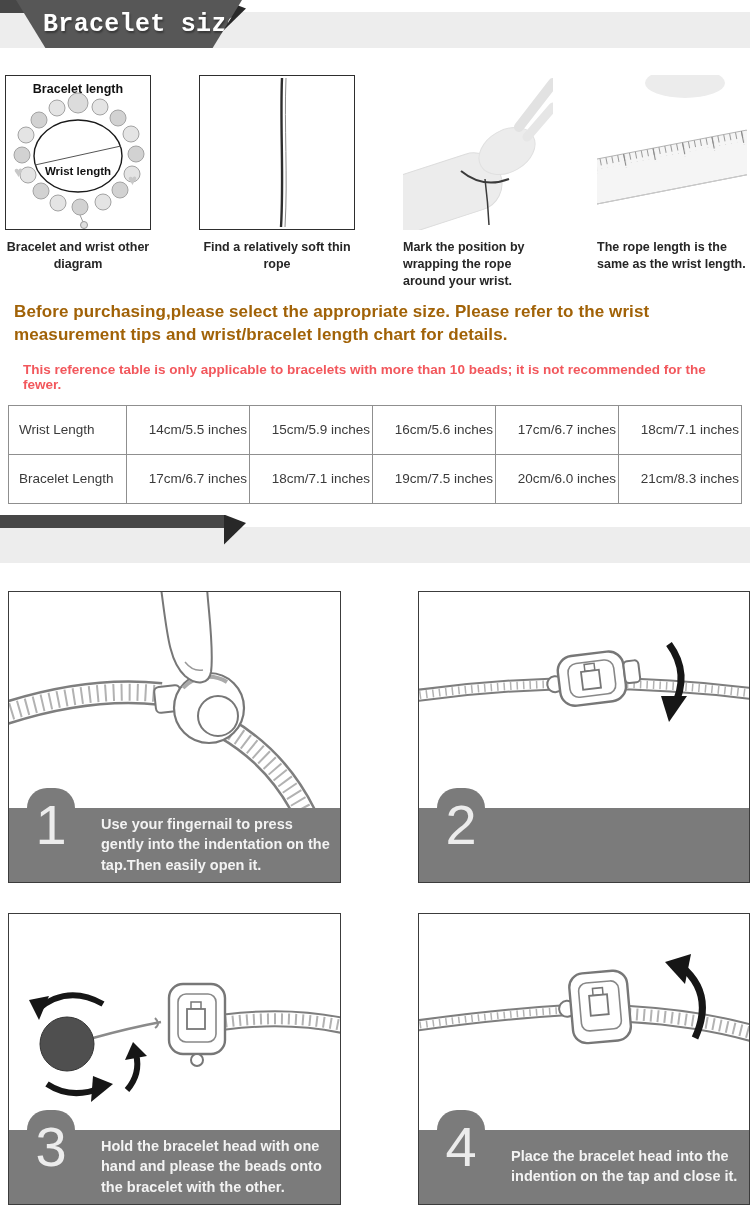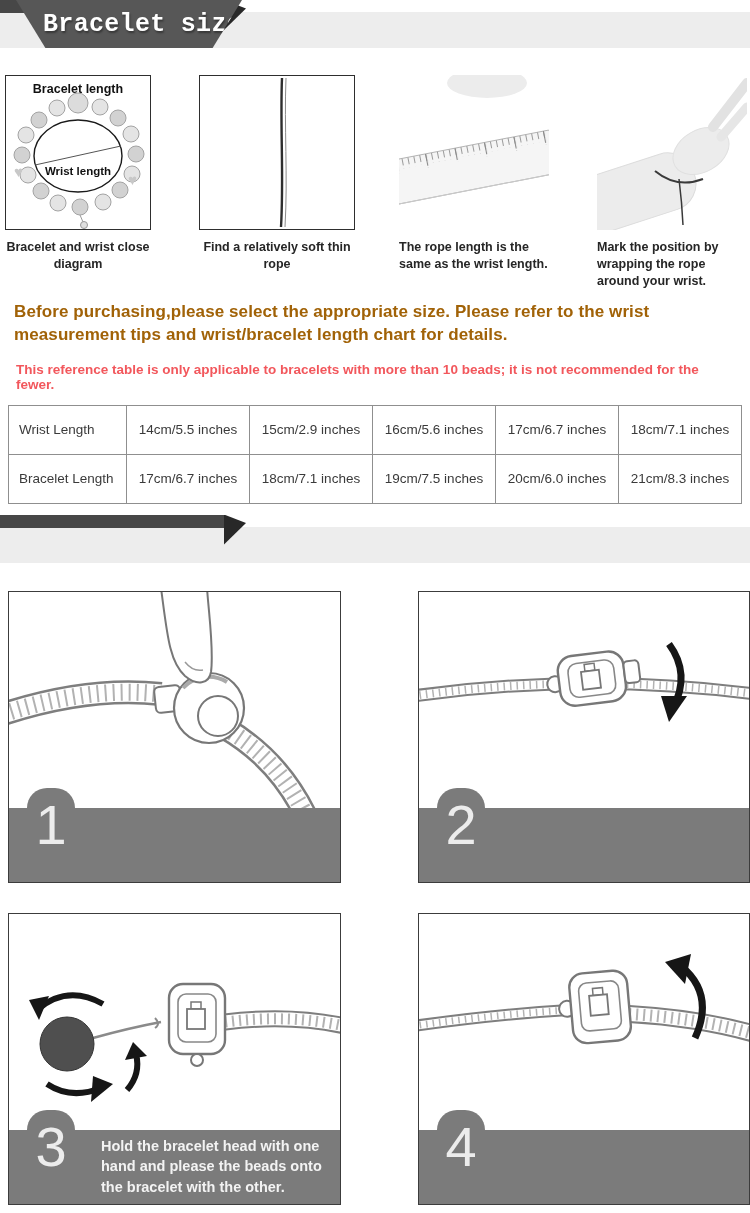--- a/index.html
+++ b/index.html
@@ -27,26 +27,26 @@
   .m-col.c1{ width:146px; } .m-col.c2{ width:156px; margin-left:48px;} .m-col.c3{ width:150px; margin-left:48px;} .m-col.c4{ width:150px; margin-left:44px;}
   .m-img { width:100%; height:155px; background:#fff; }
   .m-img.boxed { border:1px solid #2e2e2e; }
   .m-cap { margin-top:9px; font-size:12.5px; font-weight:bold; color:#262626; line-height:1.35; }
   .m-cap.center { text-align:center; }
   .m-cap.left   { text-align:left; width:100%; }
   .m-cap.wide   { width:176px; }
 
   
   .intro  { margin:10px 14px 0 14px; font-size:17px; font-weight:bold; color:#a16207; line-height:1.38; letter-spacing:.1px; }
-  .notice { margin:15px 14px 0 16px; font-size:13.5px; font-weight:bold; color:#f2575c; }
+  .notice { margin:15px 14px 0 23px; font-size:13.5px; font-weight:bold; color:#f2575c; }
 
   
   table.size { border-collapse:collapse; table-layout:fixed; width:734px; margin:13px 8px 0 8px; }
   table.size td { border:1px solid #8f8f8f; height:49px; font-size:13.5px; color:#3a3a3a;
-                  text-align:center; padding:2px; font-weight:normal; }
+                  text-align:right; padding:2px; font-weight:normal; }
   table.size td.rowlabel { width:118px; text-align:left; padding-left:10px; }
 
   
   .steps { display:grid; grid-template-columns:333px 332px; column-gap:77px; row-gap:30px;
            margin:26px 0 0 8px; }
   .panel { position:relative; height:292px; border:1px solid #3c3c3c; background:#fff; overflow:hidden; }
   .panel svg.illus { display:block; }
   .cap  { position:absolute; left:0; right:0; bottom:0; height:74px; background:#7b7b7b; }
   .cap .bump { position:absolute; top:-20px; left:18px; width:48px; height:20px;
                border-radius:24px 24px 0 0; background:#7b7b7b; }
@@ -93,31 +93,47 @@
         <text x="8" y="101" font-size="15" fill="#c8c8c8">♥</text>
         <text x="122" y="109" font-size="15" fill="#c8c8c8">♥</text>
         <line x1="74" y1="139" x2="77" y2="146" stroke="#9a9a9a"></line>
         <circle cx="78" cy="149" r="3.5" fill="#e0e0e0" stroke="#9a9a9a"></circle>
         <ellipse cx="72" cy="80" rx="44" ry="36" fill="none" stroke="#1a1a1a" stroke-width="1.4"></ellipse>
         <line x1="29" y1="89" x2="115" y2="70" stroke="#555" stroke-width="1"></line>
         <text x="72" y="17" text-anchor="middle" font-size="12.5" font-weight="bold" fill="#111">Bracelet length</text>
         <text x="72" y="99" text-anchor="middle" font-size="11.5" font-weight="bold" fill="#111">Wrist length</text>
       </svg>
     </div>
-    <div class="m-cap center">Bracelet and wrist close diagram</div>
+    <div class="m-cap center">Bracelet and wrist other diagram</div>
   </div>
 
   <div class="m-col c2">
     <div class="m-img boxed">
       <svg class="illus" width="154" height="153" viewBox="0 0 154 153">
         <path d="M82 2 C 80 50 84 100 81 151" fill="none" stroke="#2e2e2e" stroke-width="2.4"></path>
         <path d="M86 2 C 84 50 88 100 85 151" fill="none" stroke="#8a8a8a" stroke-width="1"></path>
       </svg>
     </div>
     <div class="m-cap center wide">Find a relatively soft thin rope</div>
+  </div>
+
+  <div class="m-col c3">
+    <div class="m-img">
+      <svg class="illus" width="150" height="155" viewBox="0 0 150 155">
+        <g transform="rotate(-18 40 117)">
+          <rect x="-30" y="88" width="130" height="58" rx="27" fill="#ececec" stroke="#dcdcdc"></rect>
+        </g>
+        <ellipse cx="104" cy="76" rx="30" ry="21" transform="rotate(-30 104 76)" fill="#ececec" stroke="#e0e0e0"></ellipse>
+        <line x1="150" y1="8" x2="116" y2="52" stroke="#e2e2e2" stroke-width="10" stroke-linecap="round"></line>
+        <line x1="150" y1="32" x2="124" y2="62" stroke="#e6e6e6" stroke-width="9" stroke-linecap="round"></line>
+        <path d="M58 96 q 22 18 48 8" fill="none" stroke="#3a3a3a" stroke-width="2"></path>
+        <path d="M82 104 q 3 24 4 46" fill="none" stroke="#3a3a3a" stroke-width="1.5"></path>
+      </svg>
+    </div>
+    <div class="m-cap left">Mark the position by wrapping the rope around your wrist.</div>
   </div>
 
   <div class="m-col c4">
     <div class="m-img">
       <svg class="illus" width="150" height="155" viewBox="0 0 150 155">
         <defs>
           <pattern id="ticksS" width="6" height="10" patternUnits="userSpaceOnUse">
             <path d="M0.5 0 V7" stroke="#9a9a9a" stroke-width="1"></path>
           </pattern>
           <pattern id="ticksL" width="30" height="14" patternUnits="userSpaceOnUse">
@@ -128,47 +144,31 @@
         <g transform="rotate(-11 75 95)">
           <rect x="-30" y="70" width="215" height="44" fill="#f5f5f5" stroke="#b3b3b3"></rect>
           <rect x="-30" y="70" width="215" height="10" fill="url(#ticksS)"></rect>
           <rect x="-30" y="70" width="215" height="14" fill="url(#ticksL)"></rect>
           <line x1="-30" y1="114" x2="185" y2="114" stroke="#c9c9c9"></line>
         </g>
       </svg>
     </div>
     <div class="m-cap left">The rope length is the same as the wrist length.</div>
   </div>
-
-  <div class="m-col c3">
-    <div class="m-img">
-      <svg class="illus" width="150" height="155" viewBox="0 0 150 155">
-        <g transform="rotate(-18 40 117)">
-          <rect x="-30" y="88" width="130" height="58" rx="27" fill="#ececec" stroke="#dcdcdc"></rect>
-        </g>
-        <ellipse cx="104" cy="76" rx="30" ry="21" transform="rotate(-30 104 76)" fill="#ececec" stroke="#e0e0e0"></ellipse>
-        <line x1="150" y1="8" x2="116" y2="52" stroke="#e2e2e2" stroke-width="10" stroke-linecap="round"></line>
-        <line x1="150" y1="32" x2="124" y2="62" stroke="#e6e6e6" stroke-width="9" stroke-linecap="round"></line>
-        <path d="M58 96 q 22 18 48 8" fill="none" stroke="#3a3a3a" stroke-width="2"></path>
-        <path d="M82 104 q 3 24 4 46" fill="none" stroke="#3a3a3a" stroke-width="1.5"></path>
-      </svg>
-    </div>
-    <div class="m-cap left">Mark the position by wrapping the rope around your wrist.</div>
-  </div>
 </div>
 
 <p class="intro">Before purchasing,please select the appropriate size. Please refer to the wrist measurement tips and wrist/bracelet length chart for details.</p>
 <p class="notice">This reference table is only applicable to bracelets with more than 10 beads; it is not recommended for the fewer.</p>
 
 <table class="size">
   <tbody>
     <tr>
       <td class="rowlabel">Wrist Length</td>
       <td>14cm/5.5 inches</td>
-      <td>15cm/2.9 inches</td>
+      <td>15cm/5.9 inches</td>
       <td>16cm/5.6 inches</td>
       <td>17cm/6.7 inches</td>
       <td>18cm/7.1 inches</td>
     </tr>
     <tr>
       <td class="rowlabel">Bracelet Length</td>
       <td>17cm/6.7 inches</td>
       <td>18cm/7.1 inches</td>
       <td>19cm/7.5 inches</td>
       <td>20cm/6.0 inches</td>
@@ -196,20 +196,21 @@
       <rect x="146" y="94" width="26" height="26" rx="5" transform="rotate(-6 159 107)" fill="#fff" stroke="#777" stroke-width="2"></rect>
       <circle cx="200" cy="116" r="35" fill="#fff" stroke="#777" stroke-width="2.2"></circle>
       <circle cx="209" cy="124" r="20" fill="#fff" stroke="#777" stroke-width="2"></circle>
       <path d="M174 96 a35 35 0 0 1 44 -6" fill="none" stroke="#aaa" stroke-width="4"></path>
       <path d="M152 -4 C158 40 160 70 176 84 C188 94 200 92 202 80 C205 58 200 24 198 -4 Z" fill="#fff" stroke="#777" stroke-width="2"></path>
       <path d="M176 70 q 8 10 18 8" fill="none" stroke="#999" stroke-width="1.5"></path>
     </svg>
     <div class="cap">
       <div class="bump"></div>
       <div class="num">1</div>
+      <div class="txt">Use your fingernail to press gently into the indentation on the tap.Then easily open it.</div>
     </div>
   </div>
 
   <div class="panel">
     <svg class="illus" width="330" height="218" viewBox="0 0 330 218">
       <path d="M-6 104 Q 165 80 336 102" fill="none" stroke="#7e7e7e" stroke-width="13"></path>
       <path d="M-6 104 Q 165 80 336 102" fill="none" stroke="#fff" stroke-width="9"></path>
       <path d="M-6 104 Q 165 80 336 102" fill="none" stroke="#b2b2b2" stroke-width="8" stroke-dasharray="1.5 5"></path>
       <g transform="rotate(-7 170 88)">
         <circle cx="136" cy="88" r="8" fill="#fff" stroke="#777" stroke-width="2"></circle>
@@ -271,15 +272,16 @@
         <rect x="161" y="68" width="40" height="48" rx="8" fill="none" stroke="#888" stroke-width="1.6"></rect>
         <rect x="175" y="74" width="10" height="7" fill="#fff" stroke="#777" stroke-width="1.5"></rect>
         <rect x="171" y="81" width="18" height="20" fill="#fff" stroke="#777" stroke-width="1.8"></rect>
       </g>
       <path d="M276 124 Q 296 80 262 52" fill="none" stroke="#161616" stroke-width="7"></path>
       <polygon points="272,40 246,48 266,70" fill="#161616"></polygon>
     </svg>
     <div class="cap">
       <div class="bump"></div>
       <div class="num">4</div>
+      <div class="txt">Place the bracelet head into the indention on the tap and close it.</div>
     </div>
   </div>
 </div>
 
 </body></html>

